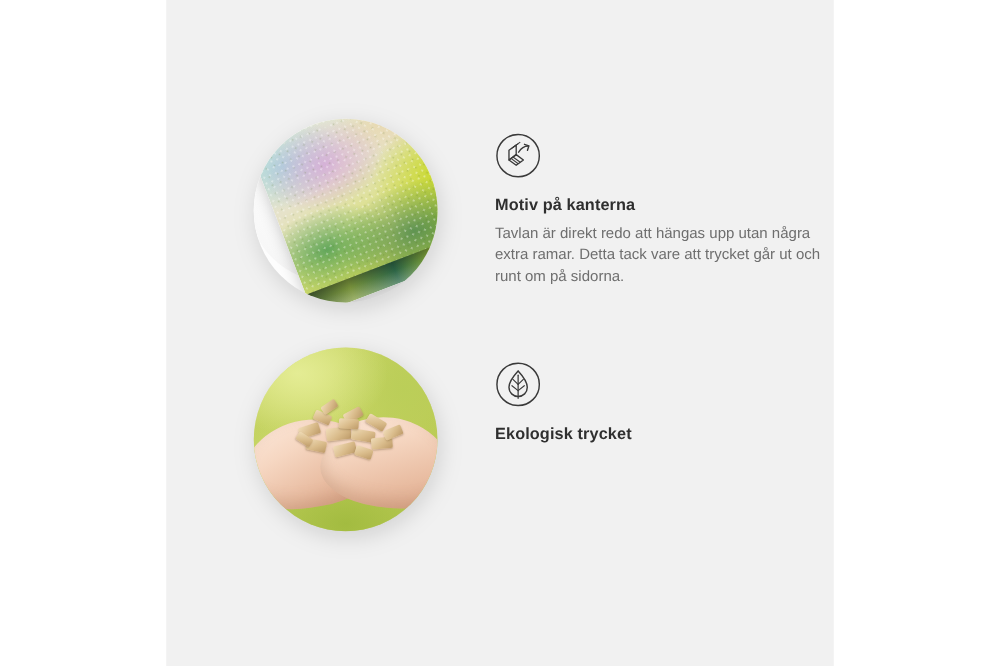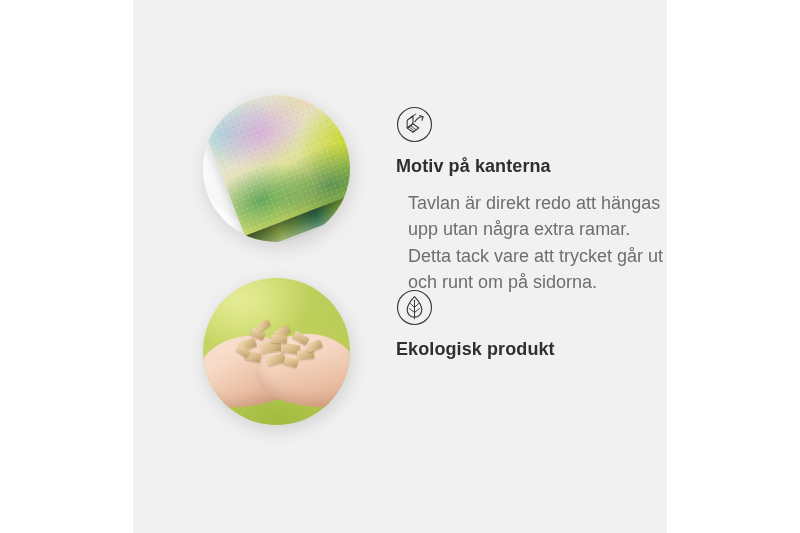--- a/index.html
+++ b/index.html
@@ -165,29 +165,29 @@
     width: 282px;
   }
   .feature-icon {
     width: 37px;
     height: 37px;
     display: block;
     margin-bottom: 13px;
   }
   .feature-title {
     margin: 0 0 6px 0;
-    font-size: 18px;
+    font-size: 13px;
     font-weight: 600;
     letter-spacing: 0.1px;
     color: #2f2f2f;
     line-height: 1.2;
   }
   .feature-body {
-    margin: 12px;
-    font-size: 18px;
+    margin: 0;
+    font-size: 12px;
     line-height: 1.47;
     color: #6e6e6e;
   }
 </style>
 </head>
 <body>
 
 <div class="page">
   <div class="content-panel">
 
@@ -246,18 +246,18 @@
       <div class="feature-text">
         <svg class="feature-icon" viewBox="0 0 48 48">
           <circle cx="24" cy="24" r="22" fill="none" stroke="#3a3a3a" stroke-width="1.5"></circle>
           <path d="M24 10 C31 17.5 33.5 23 33.5 27 C33.5 32.6 29.3 36.5 24 36.5 C18.7 36.5 14.5 32.6 14.5 27 C14.5 23 17 17.5 24 10 Z" fill="none" stroke="#3a3a3a" stroke-width="1.5" stroke-linejoin="round"></path>
           <path d="M24 14.5 L24 38.5" fill="none" stroke="#3a3a3a" stroke-width="1.3" stroke-linecap="round"></path>
           <path d="M24 24 L18.6 18.8" fill="none" stroke="#3a3a3a" stroke-width="1.2" stroke-linecap="round"></path>
           <path d="M24 24 L29.4 18.8" fill="none" stroke="#3a3a3a" stroke-width="1.2" stroke-linecap="round"></path>
           <path d="M24 30.5 L17.6 25.4" fill="none" stroke="#3a3a3a" stroke-width="1.2" stroke-linecap="round"></path>
           <path d="M24 30.5 L30.4 25.4" fill="none" stroke="#3a3a3a" stroke-width="1.2" stroke-linecap="round"></path>
         </svg>
-        <h3 class="feature-title">Ekologisk produkt</h3>
+        <h3 class="feature-title">Ekologisk trycket</h3>
       </div>
     </div>
 
   </div>
 </div>
 
 </body></html>

